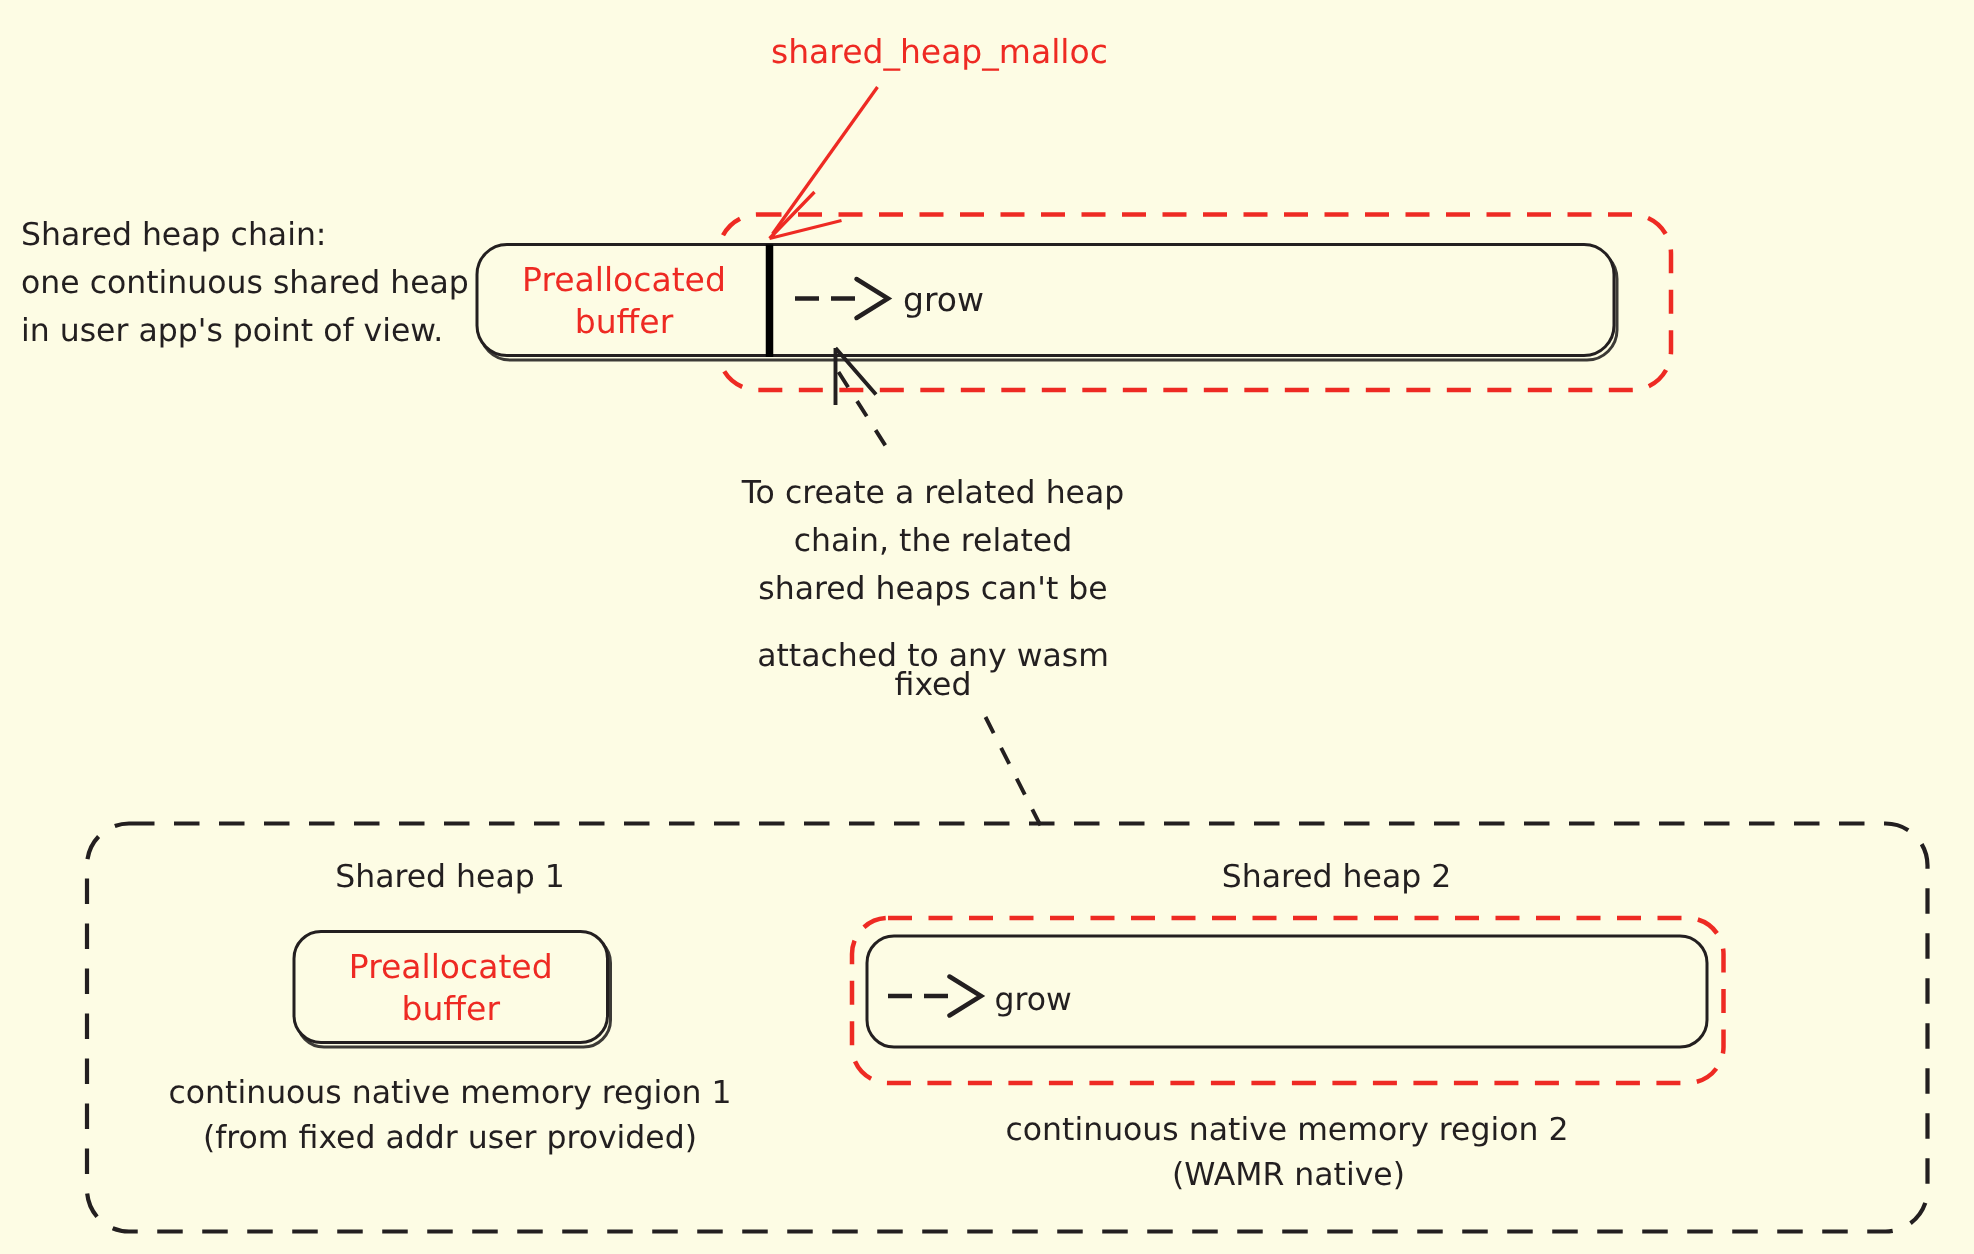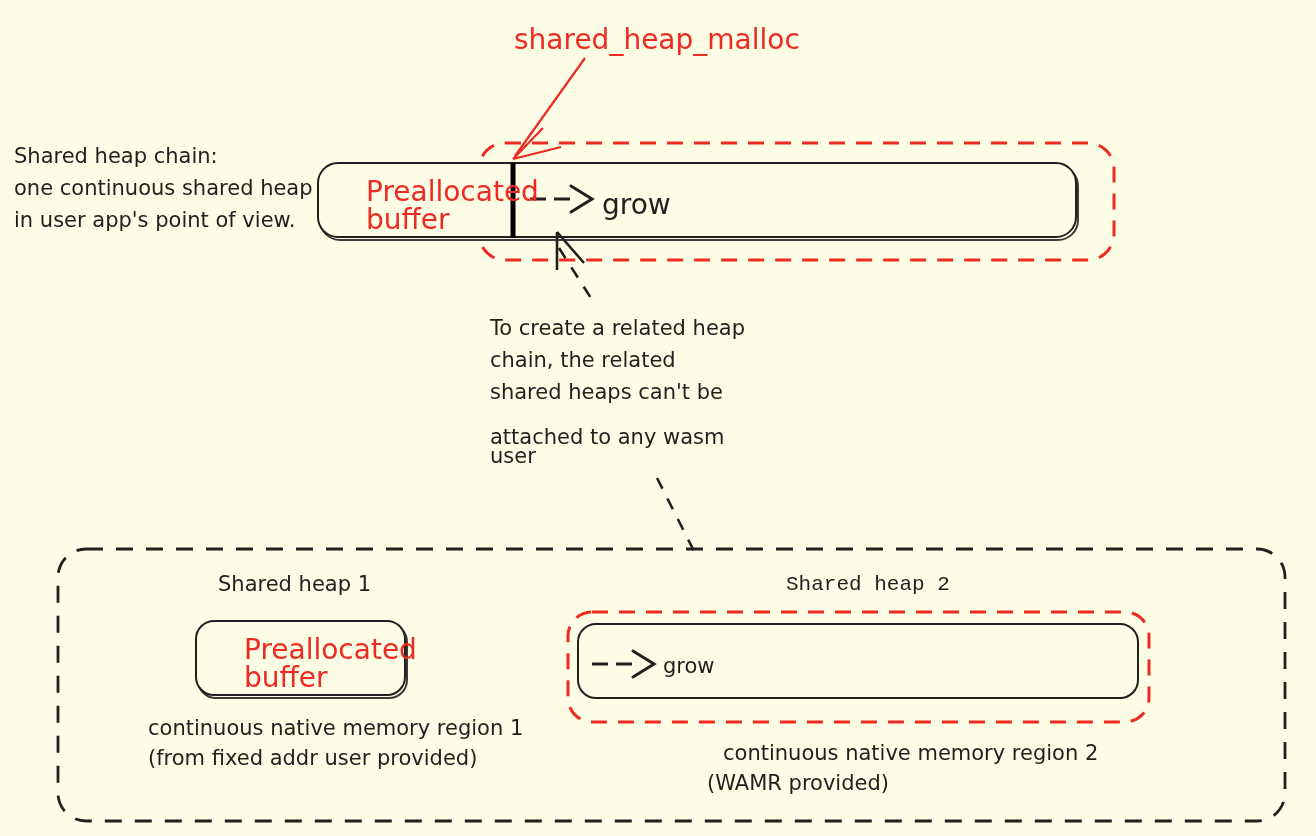--- a/index.html
+++ b/index.html
@@ -26,25 +26,24 @@
   .txt {
     position: absolute;
     color: #231f20;
     white-space: pre;
     line-height: 1.30;
   }
   .red {
     color: #ee2a23;
   }
   .center {
-    text-align: left;
-    margin-left: 48px;
+    text-align: center;
   }
   .sz21 { font-size: 21px; }
-  .sz22 { font-size: 28px; }
+  .sz22 { font-size: 22px; }
 </style>
 </head>
 <body>
 
 <div id="canvas">
 
   <svg class="layer" viewBox="0 0 1316 836">
 
     <rect x="479" y="143" width="635" height="117" rx="26" ry="26" fill="none" stroke="#ee2a23" stroke-width="3" stroke-dasharray="16,11" stroke-linecap="butt"></rect>
 
@@ -90,31 +89,31 @@
   <div class="txt red center sz22" style="left:318px; top:174px; width:196px;">Preallocated</div>
   <div class="txt red center sz22" style="left:318px; top:202px; width:196px;">buffer</div>
 
   <div class="txt sz22" style="left:602px; top:187px;">grow</div>
 
   <div>
     <div class="txt center sz21" style="left:442px; top:315px; width:360px;">To create a related heap</div>
     <div class="txt center sz21" style="left:442px; top:347px; width:360px;">chain, the related</div>
     <div class="txt center sz21" style="left:442px; top:379px; width:360px;">shared heaps can't be</div>
     <div class="txt center sz21" style="left:442px; top:424px; width:360px;">attached to any wasm</div>
-    <div class="txt center sz21" style="left:442px; top:443px; width:360px;">user</div>
+    <div class="txt center sz21" style="left:442px; top:443px; width:360px;">fixed</div>
   </div>
 
   <div>
     <div class="txt center sz21" style="left:170px; top:571px; width:260px;">Shared heap 1</div>
     <div class="txt red center sz22" style="left:196px; top:632px; width:209px;">Preallocated</div>
     <div class="txt red center sz22" style="left:196px; top:660px; width:209px;">buffer</div>
     <div class="txt center sz21" style="left:100px; top:715px; width:400px;">continuous native memory region 1</div>
     <div class="txt center sz21" style="left:100px; top:745px; width:400px;">(from fixed addr user provided)</div>
   </div>
 
   <div>
-    <div class="txt center sz21" style="left:738px; top:571px; width:260px;font-family:Liberation Mono, monospace;">Shared heap 2</div>
+    <div class="txt center sz21" style="left:761px; top:571px; width:260px;">Shared heap 2</div>
     <div class="txt sz21" style="left:663px; top:653px;">grow</div>
-    <div class="txt center sz21" style="left:675px; top:740px; width:400px;">continuous native memory region 2</div>
-    <div class="txt center sz21" style="left:659px; top:770px; width:400px;">(WAMR provided)</div>
+    <div class="txt center sz21" style="left:658px; top:740px; width:400px;">continuous native memory region 2</div>
+    <div class="txt center sz21" style="left:659px; top:770px; width:400px;">(WAMR native)</div>
   </div>
 
 </div>
 
 </body></html>

